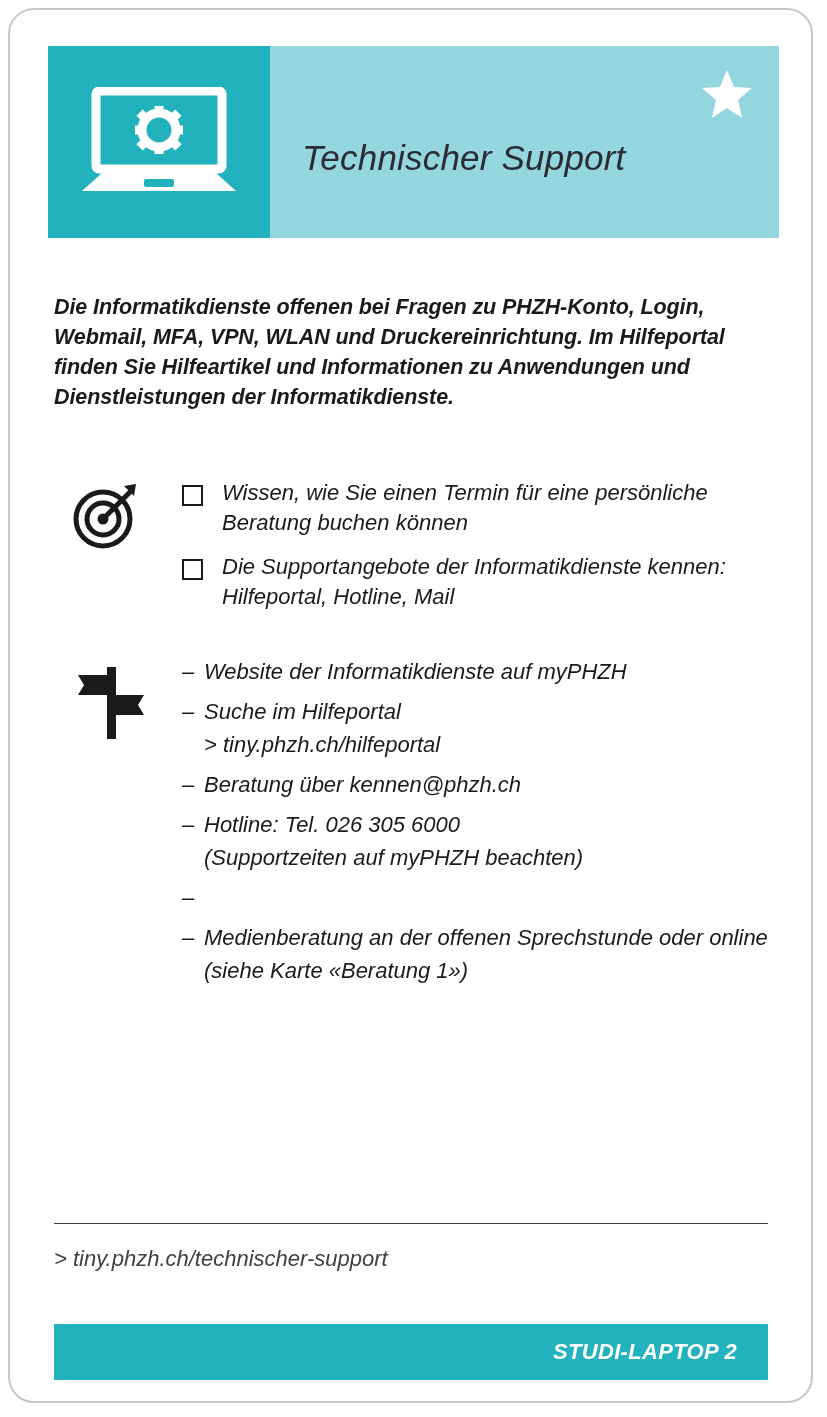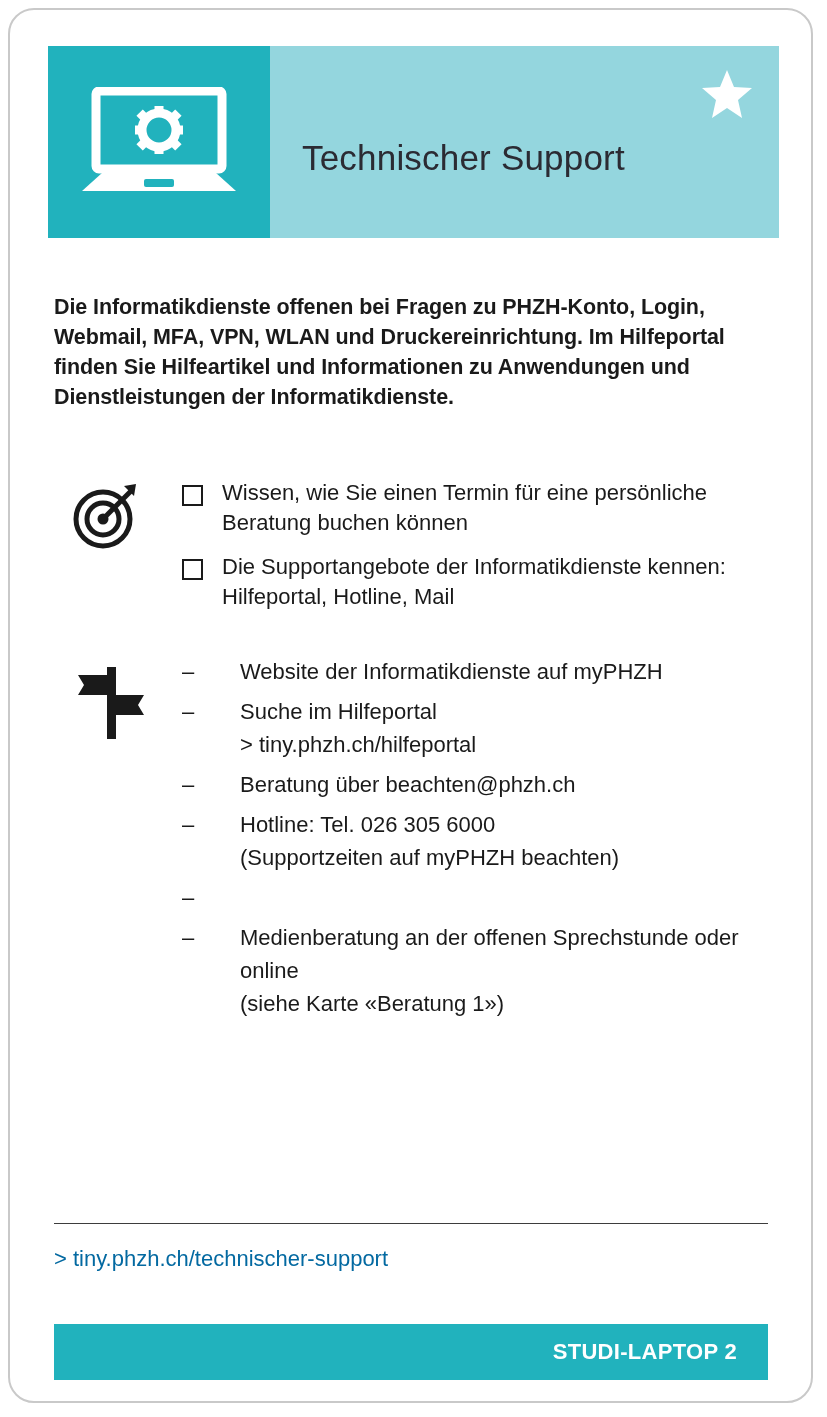--- a/index.html
+++ b/index.html
@@ -17,20 +17,21 @@
   .card {
     position: absolute;
     left: 8px;
     top: 8px;
     width: 805px;
     height: 1395px;
     box-sizing: border-box;
     border: 2px solid #c9c9c9;
     border-radius: 26px;
     background: #ffffff;
+    font-style: italic;
   }
   
   .header {
     position: absolute;
     left: 38px;
     top: 36px;
     width: 731px;
     height: 192px;
     display: flex;
     align-items: stretch;
@@ -152,37 +153,36 @@
     flex: 0 0 auto;
     font-size: 22px;
     line-height: 33px;
     color: #1a1a1a;
   }
   .link-text {
     font-size: 22px;
     line-height: 33px;
     color: #1a1a1a;
     white-space: pre-line;
-    margin-left: 36px;
   }
   
   .divider {
     position: absolute;
     left: 44px;
     top: 1213px;
     width: 714px;
     height: 1px;
     background: #3d3d3d;
   }
   .footer-link {
     position: absolute;
     left: 44px;
     top: 1236px;
     font-size: 22px;
-    color: #0369a1;
+    color: #404040;
   }
   .bottom-bar {
     position: absolute;
     left: 44px;
     top: 1314px;
     width: 714px;
     height: 56px;
     background: #21b2bd;
     display: flex;
     align-items: center;
@@ -265,21 +265,21 @@
         <div class="dash">–</div>
         <div class="link-text">Website der Informatikdienste auf myPHZH</div>
       </div>
       <div class="link-item">
         <div class="dash">–</div>
         <div class="link-text">Suche im Hilfeportal
 &gt; tiny.phzh.ch/hilfeportal</div>
       </div>
       <div class="link-item">
         <div class="dash">–</div>
-        <div class="link-text">Beratung über beachten@phzh.ch</div>
+        <div class="link-text">Beratung über kennen@phzh.ch</div>
       </div>
       <div class="link-item">
         <div class="dash">–</div>
         <div class="link-text">Hotline: Tel. 026 305 6000
  (Supportzeiten auf myPHZH beachten)</div>
       </div>
       <div class="link-item">
         <div class="dash">–</div>
       </div>
       <div class="link-item">

